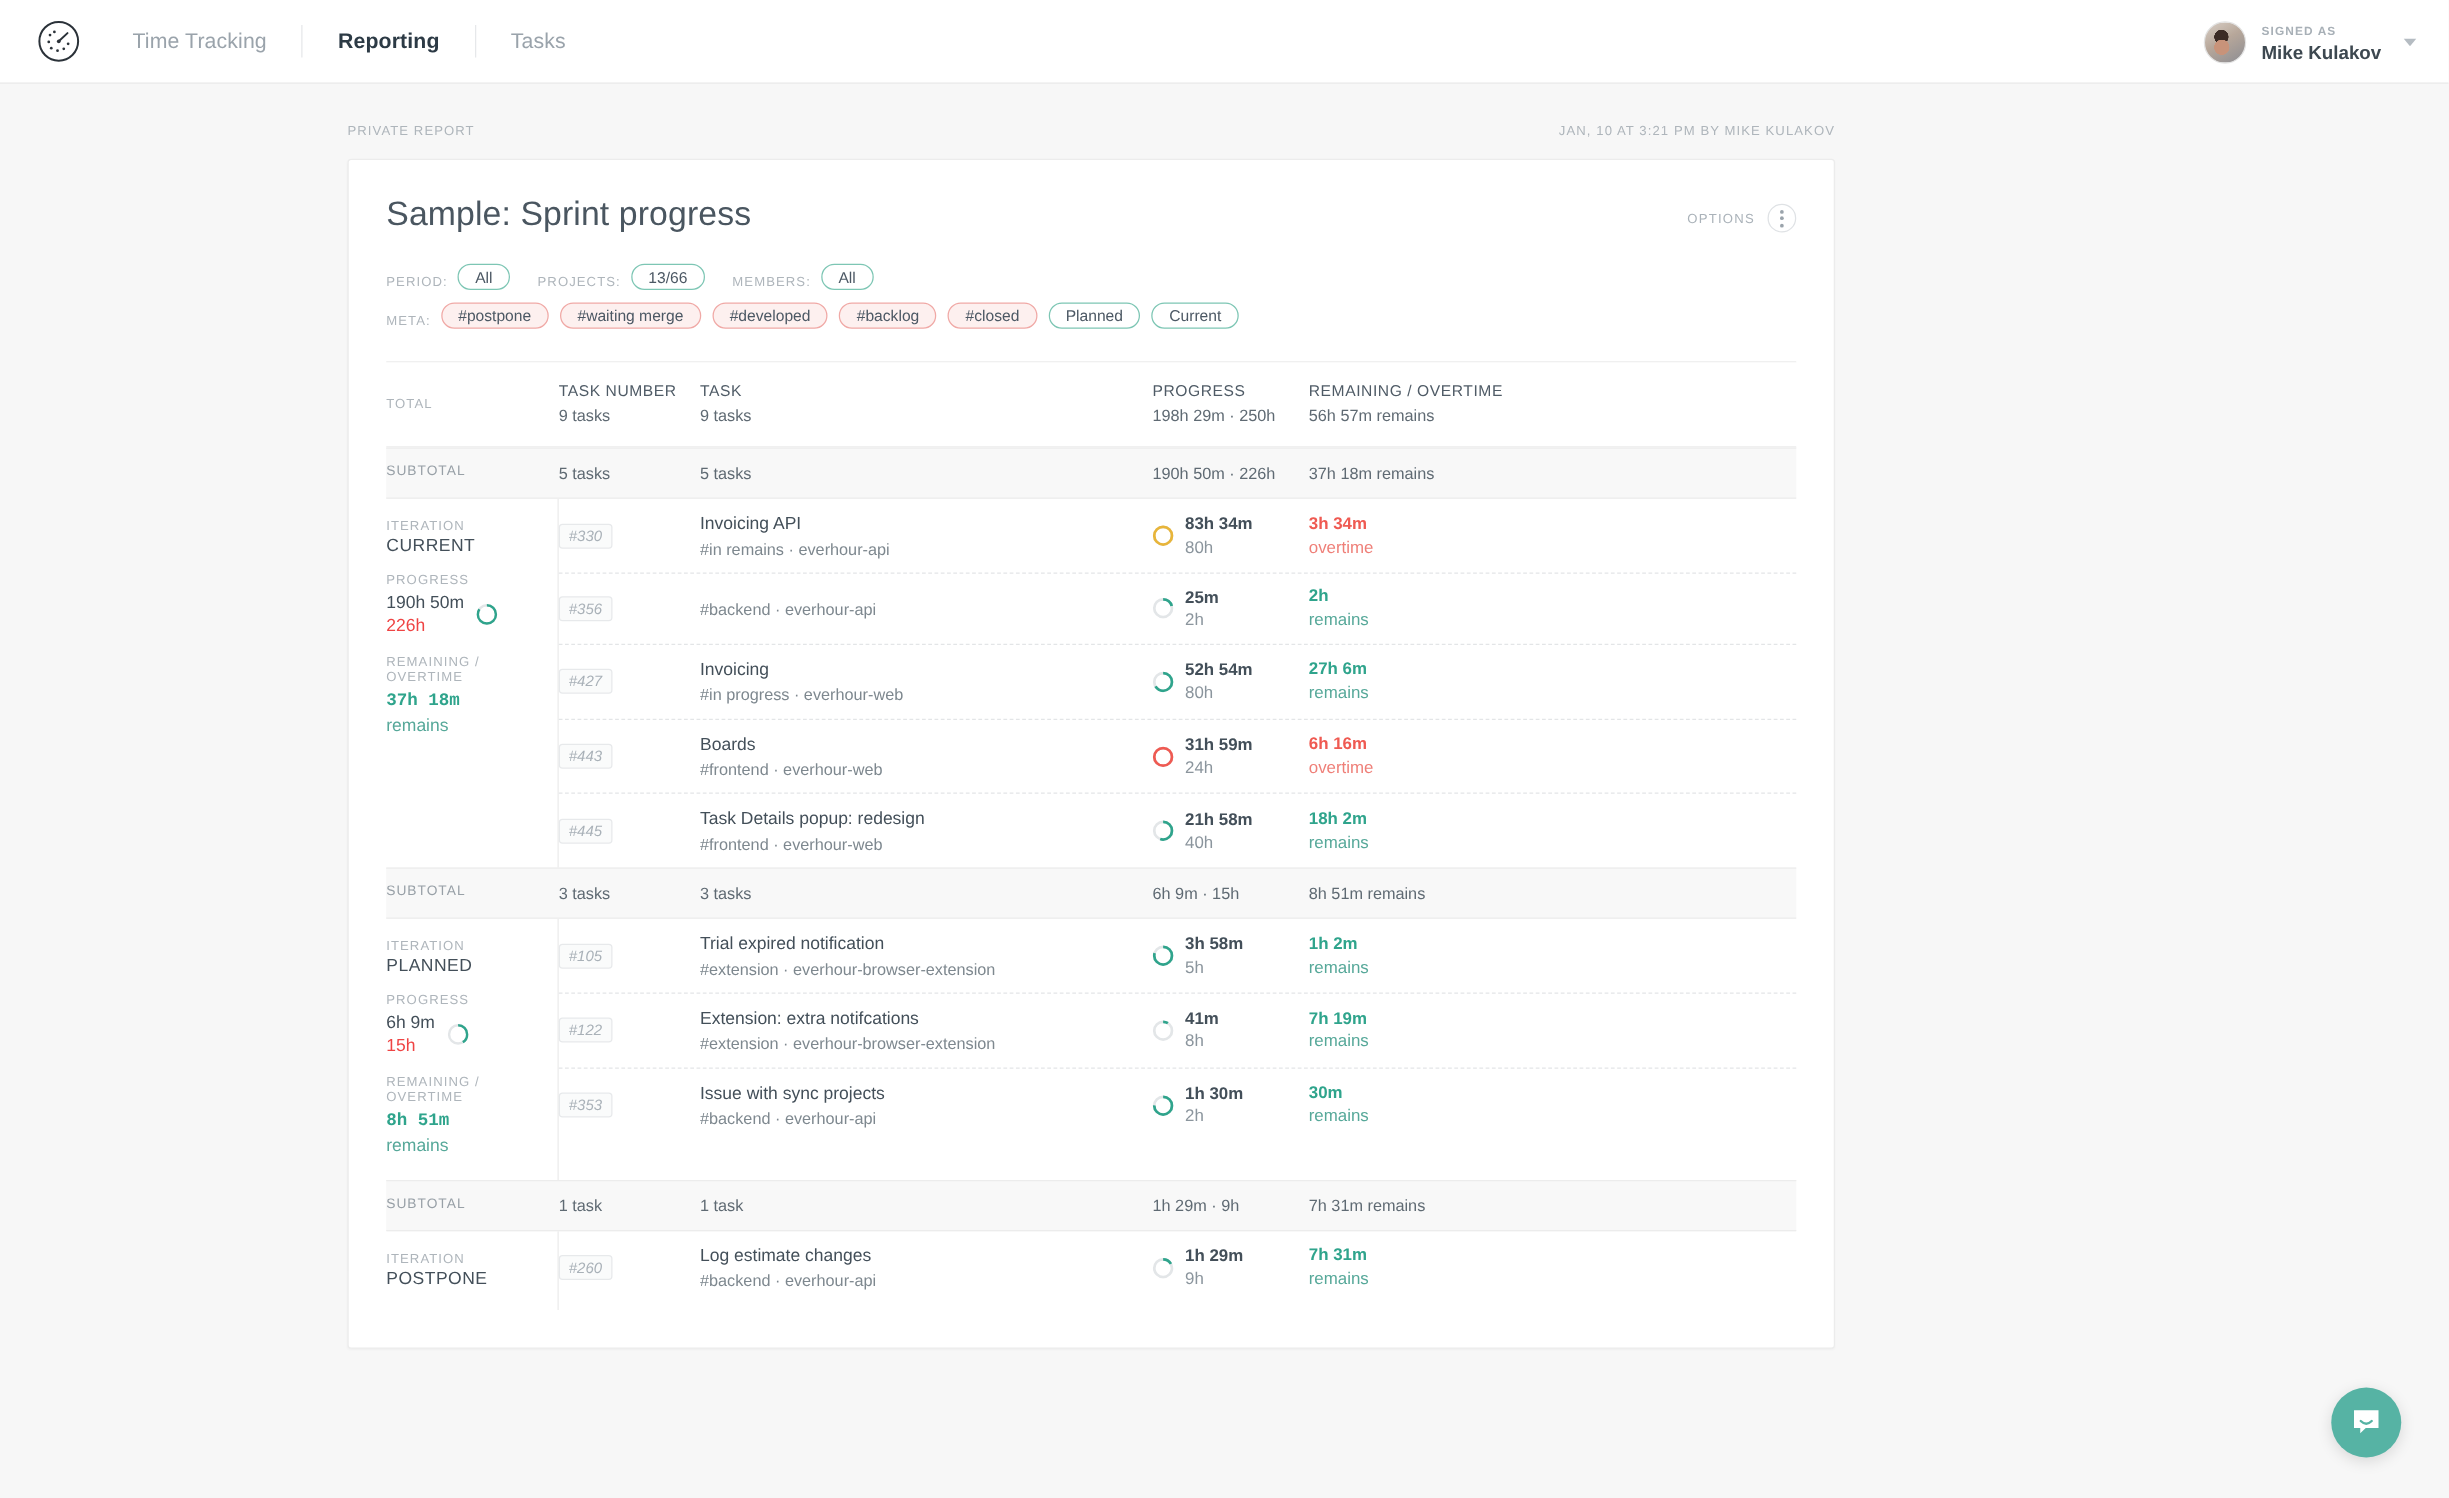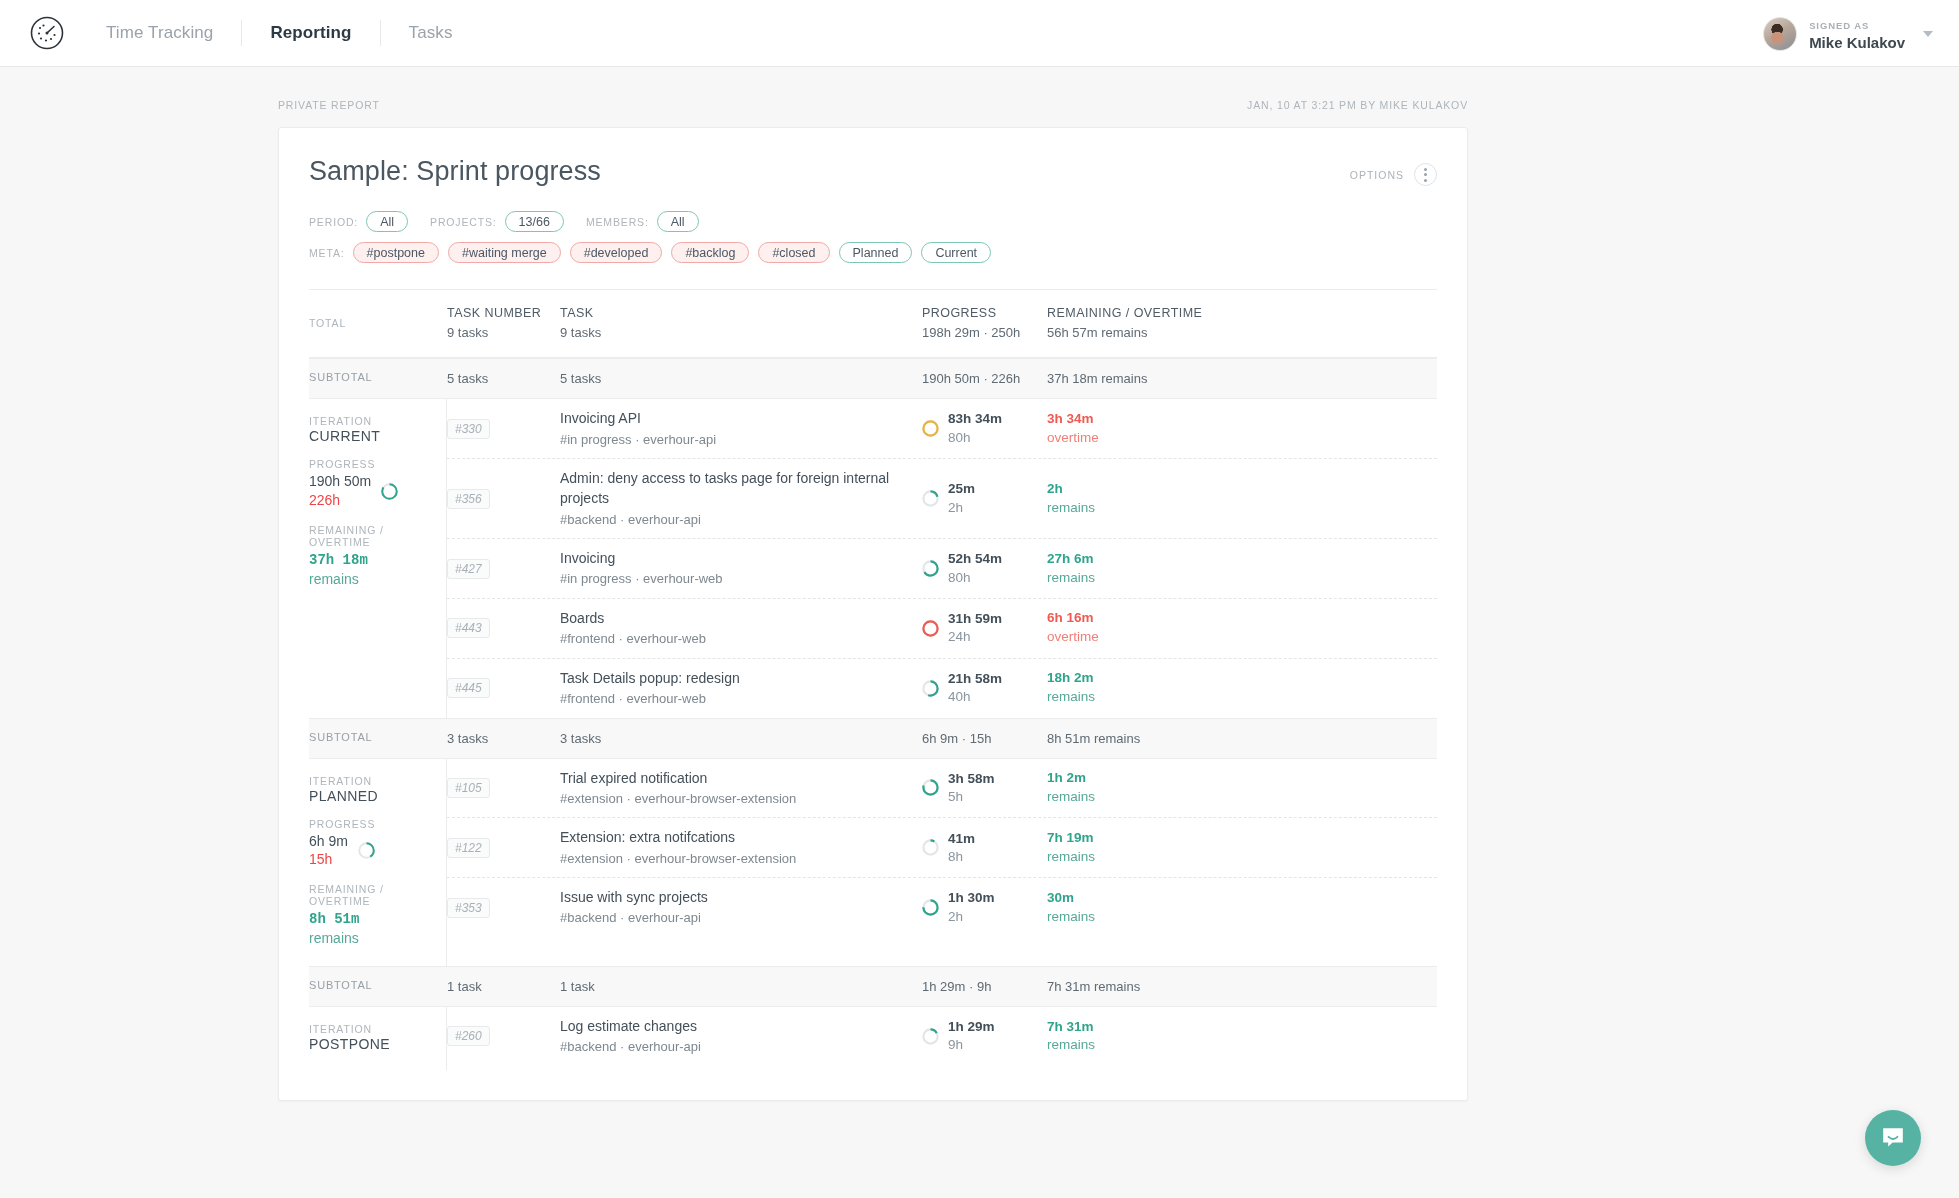--- a/index.html
+++ b/index.html
@@ -75,21 +75,21 @@
   .options-label { font-size: 10.5px; letter-spacing: 1px; color: #aab2b9; text-transform: uppercase; }
   .options-btn {
     width: 23px; height: 23px; border-radius: 50%; border: 1px solid #dfe2e5;
     display: flex; flex-direction: column; align-items: center; justify-content: center;
     gap: 2.5px; cursor: pointer; background: #fff;
   }
   .options-btn i { width: 3px; height: 3px; border-radius: 50%; background: #9aa3ab; display: block; }
 
   
   .filters { margin-top: 24px; }
-  .filter-row { display: flex; align-items: center; flex-wrap: wrap; gap: 0; }
+  .filter-row { display: flex; align-items: flex-end; flex-wrap: wrap; gap: 0; }
   .filter-row + .filter-row { margin-top: 10px; }
   .filter-label {
     font-size: 10.5px; letter-spacing: .85px; color: #aeb5bb;
     text-transform: uppercase; margin-right: 8px;
   }
   .pill {
     display: inline-flex; align-items: center; justify-content: center;
     height: 21px; padding: 0 13px; border-radius: 11px;
     font-size: 12.5px; cursor: pointer; white-space: nowrap;
     border: 1px solid #7dc6b4; color: #4c5864; background: #eef8f5;
@@ -309,41 +309,40 @@
               <div class="iter-block">
                 <div class="tiny-label">REMAINING / OVERTIME</div>
                 <div class="rem-val"><b>37h 18m</b><div class="sub">remains</div></div>
               </div>
             </div>
             <div class="task-rows">
               <div class="trow">
                 <div><span class="tnum">#330</span></div>
                 <div>
                   <div class="ttitle">Invoicing API</div>
-                  <div class="tmeta">#in progress · everhour-api</div>
+                  <div class="tmeta">#in remains · everhour-api</div>
                 </div>
                 <div class="pcell">
                   <svg class="donut" width="17" height="17" viewBox="0 0 17 17">
                     <circle cx="8.5" cy="8.5" r="7.1" fill="none" stroke="#e3e6e8" stroke-width="2.2"></circle>
                     <circle cx="8.5" cy="8.5" r="7.1" fill="none" stroke="#e8b53a" stroke-width="2.2" stroke-dasharray="44.61061568097506 44.61061568097506" transform="rotate(-90 8.5 8.5)" stroke-linecap="butt"></circle>
                   </svg>
                   <div class="ptime">
                     <div class="a">83h 34m</div>
                     <div class="b">80h</div>
                   </div>
                 </div>
                 <div class="rcell red">
                   <div class="v">3h 34m</div>
                   <div class="s">overtime</div>
                 </div>
               </div>
               <div class="trow">
                 <div><span class="tnum">#356</span></div>
                 <div>
-                  <div class="ttitle">Admin: deny access to tasks page for foreign internal projects</div>
                   <div class="tmeta">#backend · everhour-api</div>
                 </div>
                 <div class="pcell">
                   <svg class="donut" width="17" height="17" viewBox="0 0 17 17">
                     <circle cx="8.5" cy="8.5" r="7.1" fill="none" stroke="#e3e6e8" stroke-width="2.2"></circle>
                     <circle cx="8.5" cy="8.5" r="7.1" fill="none" stroke="#2fa48c" stroke-width="2.2" stroke-dasharray="9.368229293004763 44.61061568097506" transform="rotate(-90 8.5 8.5)" stroke-linecap="butt"></circle>
                   </svg>
                   <div class="ptime">
                     <div class="a">25m</div>
                     <div class="b">2h</div>

